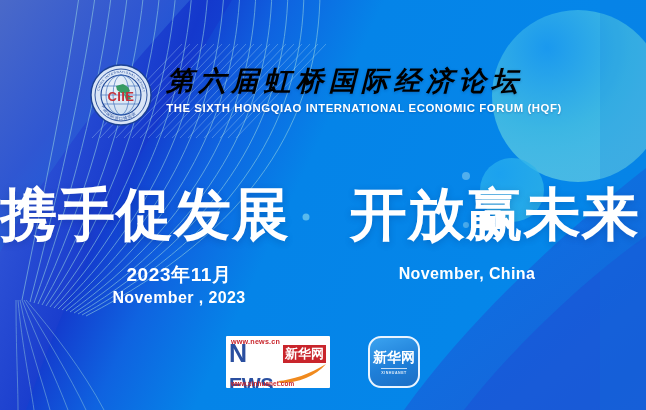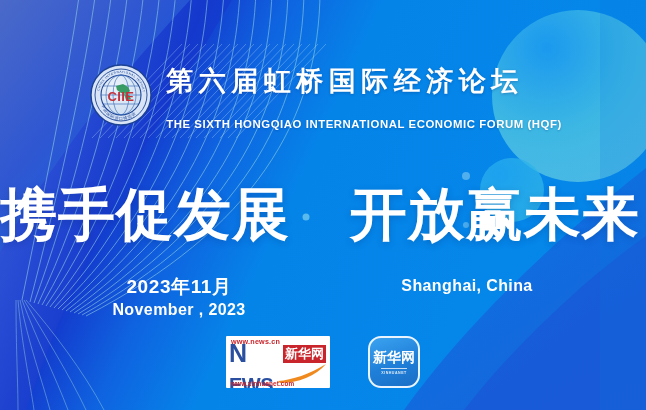--- a/index.html
+++ b/index.html
@@ -56,27 +56,28 @@
   }
   .ciie-logo svg { display: block; }
 
   .title-block {
     padding-top: 2px;
   }
   .title-cn {
     font-size: 27px;
     line-height: 34px;
     font-weight: bold;
-    color: #ffffff;
+    color: #000000;
     letter-spacing: 5.5px;
     white-space: nowrap;
     text-shadow: 0 1px 3px rgba(0,24,90,.28);
+    font-style: italic;
   }
   .title-en {
-    margin-top: 19px;
+    margin-top: 3px;
     font-size: 11.4px;
     line-height: 14px;
     font-weight: bold;
     color: #ffffff;
     letter-spacing: .55px;
     white-space: nowrap;
     text-shadow: 0 1px 2px rgba(0,24,90,.25);
   }
 
   
@@ -97,21 +98,20 @@
   .slogan .gap { display: inline-block; width: 26px; }
 
   
   .meta {
     position: absolute;
     top: 263px;
     width: 646px;
     left: 0;
     display: flex;
     justify-content: center;
-    margin-top: 12px;
   }
   .meta-col {
     width: 250px;
     text-align: center;
     color: #ffffff;
   }
   .meta-col.left  { margin-right: 38px; }
   .meta-cn {
     font-size: 19px;
     line-height: 24px;
@@ -384,21 +384,21 @@
     <span class="gap"></span>
     <span>开放赢未来</span>
   </div>
 
   <div class="meta">
     <div class="meta-col left">
       <div class="meta-cn">2023年11月</div>
       <div class="meta-en">November , 2023</div>
     </div>
     <div class="meta-col">
-      <div class="meta-en">Shanghai, China</div>
+      <div class="meta-en">November, China</div>
     </div>
   </div>
 
   <div class="logos">
 
     <div class="xinhua-mark">
       <div class="xh-url-top">www.news.cn</div>
       <div class="xh-news">
         <span>N</span>
         <span class="n2">EWS</span>

